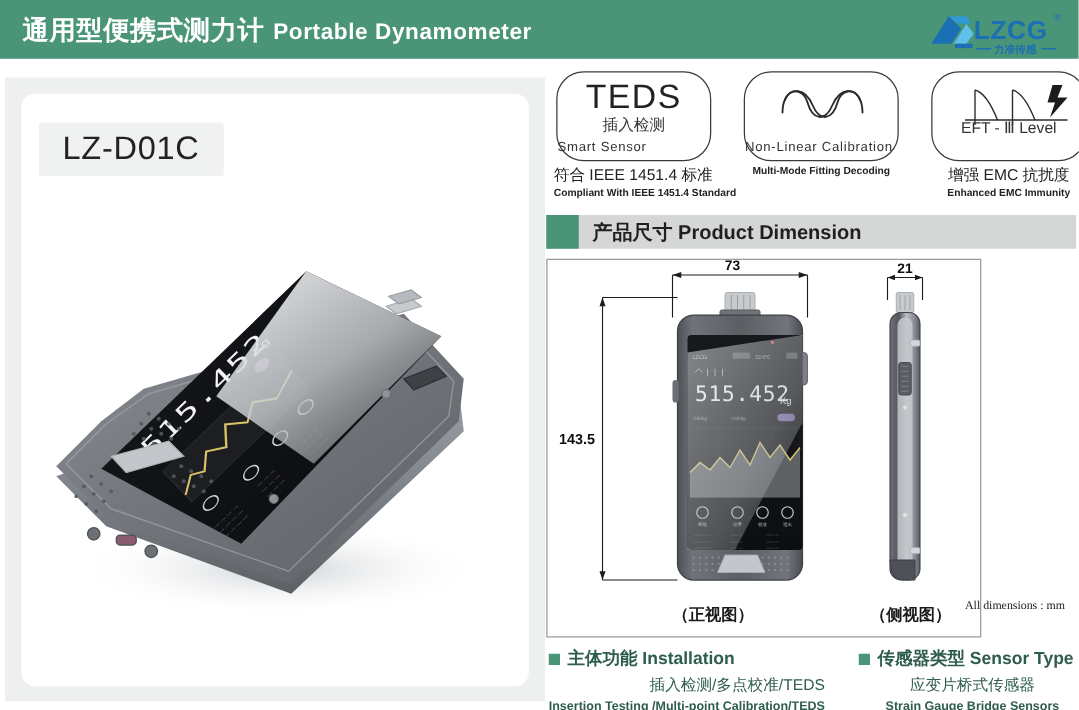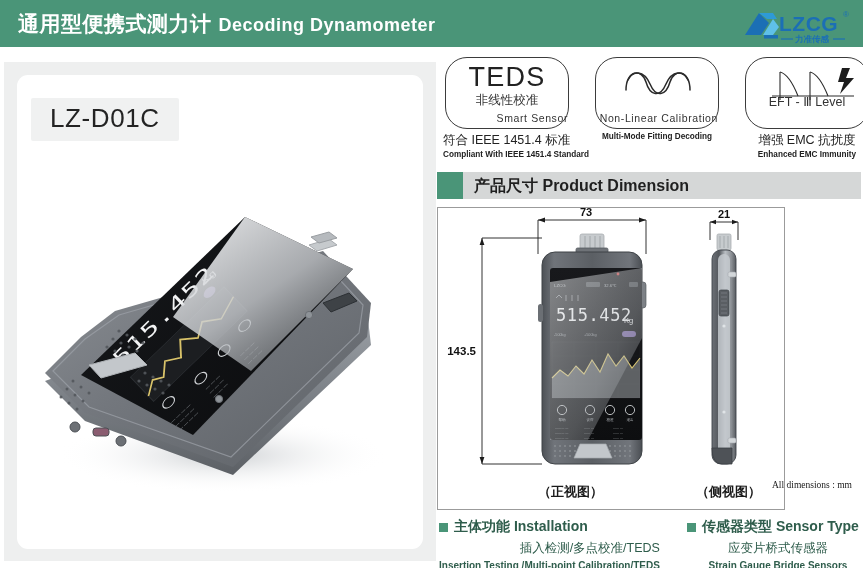--- a/index.html
+++ b/index.html
@@ -66,21 +66,21 @@
     position:absolute; left:0; right:0; top:4px;
     text-align:center;
     font-size:27px; color:#222; letter-spacing:1.2px;
   }
   .badge-cn {
     position:absolute; left:0; right:0; bottom:19px;
     text-align:center; font-size:12.5px; color:#333;
   }
   .badge-en {
     position:absolute; left:0; right:0; bottom:4px;
-    text-align:right; font-size:10.5px; color:#333; letter-spacing:0.6px;
+    text-align:left; font-size:10.5px; color:#333; letter-spacing:0.6px;
   }
   .badge-icon { position:absolute; left:0; top:2px; width:124px; height:42px; }
   .badge-sub {
     width:124px; text-align:center; margin-top:3px;
   }
   .badge-sub-cn { font-size:12.5px; color:#222; white-space:nowrap; }
   .badge-sub-en { font-size:8.2px; color:#222; font-weight:bold; white-space:nowrap; margin-top:1px; }
   #badge-0 { left:8px; }
   #badge-1 { left:158px; }
   #badge-2 { left:308px; }
@@ -128,21 +128,21 @@
   .feat-en { font-size:10px; color:#2f5d4c; font-weight:bold; margin-top:3px; white-space:nowrap; }
   #feat-1 .feat-cn, #feat-1 .feat-en { text-align:center; padding-left:10px; }
 </style>
 </head>
 <body>
 
 <div id="page">
 
   <div id="header">
     <div id="header-title">
-      <span>通用型便携式测力计</span><span class="en">Decoding Dynamometer</span>
+      <span>通用型便携式测力计</span><span class="en">Portable Dynamometer</span>
     </div>
     <div id="header-logo">
       <svg width="118" height="40" viewBox="0 0 118 40">
 
         <polygon points="6,30 20,8 30,18 22,30" fill="#1b6fb5"></polygon>
         <polygon points="20,8 34,8 38,14 28,14" fill="#2e9ad6"></polygon>
         <polygon points="24,30 34,14 40,22 34,30" fill="#5fc0e8"></polygon>
         <rect x="25" y="30" width="14" height="3.5" fill="#1b6fb5"></rect>
         <text x="40" y="26" font-family="Liberation Sans, sans-serif" font-size="21" font-weight="bold" fill="#1b6fb5" letter-spacing="0.5">LZCG</text>
         <text x="104" y="12" font-family="Liberation Sans, sans-serif" font-size="8" fill="#1b6fb5">®</text>
@@ -288,21 +288,21 @@
     </div>
   </div>
 
   <div id="right-col">
 
     <div id="badge-row">
 
       <div class="badge-wrap" id="badge-0">
         <div class="badge-box">
           <div class="badge-main">TEDS</div>
-          <div class="badge-cn">非线性校准</div>
+          <div class="badge-cn">插入检测</div>
           <div class="badge-en">Smart Sensor</div>
         </div>
         <div class="badge-sub">
           <div class="badge-sub-cn">符合 IEEE 1451.4 标准</div>
           <div class="badge-sub-en">Compliant With IEEE 1451.4 Standard</div>
         </div>
       </div>
 
       <div class="badge-wrap" id="badge-1">
         <div class="badge-box">

